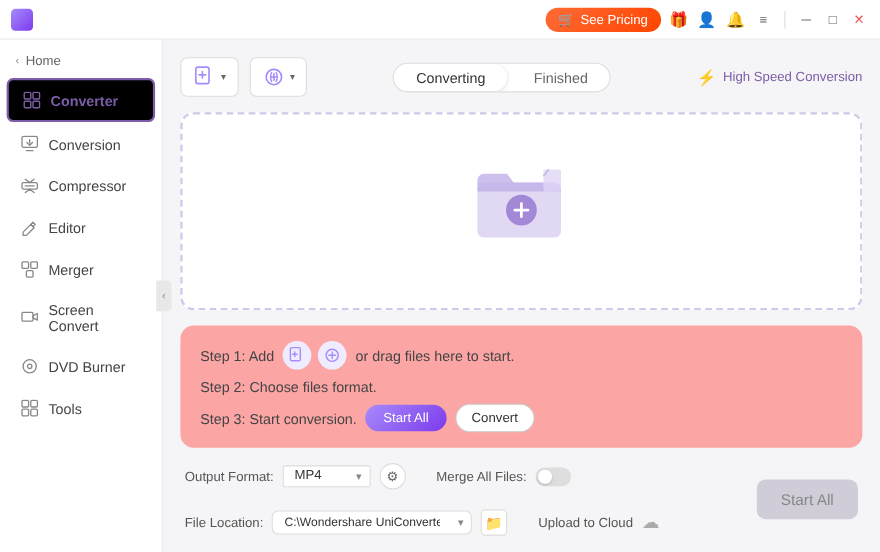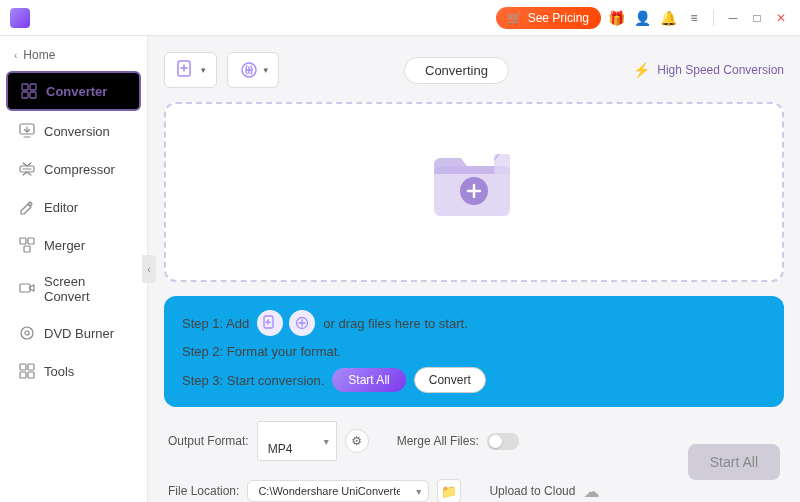--- a/index.html
+++ b/index.html
@@ -250,21 +250,21 @@
     .drop-zone-icon {
       margin-bottom: 14px;
     }
     .drop-zone-text {
       color: #888;
       font-size: 13px;
     }
 
     
     .steps-area {
-      background: #0ea5e9;
+      background: #fca5a5;
       border-radius: 12px;
       padding: 14px 18px;
       margin-bottom: 14px;
     }
     .step-row {
       display: flex;
       align-items: center;
       gap: 8px;
       margin-bottom: 8px;
       font-size: 13px;
@@ -323,21 +323,21 @@
       display: flex;
       align-items: center;
       gap: 8px;
       font-size: 12px;
       color: #555;
     }
     .format-select {
       background: white;
       border: 1px solid #ddd;
       border-radius: 2px;
-      padding: 20px 28px 4px 10px;
+      padding: 0 28px 4px 10px;
       font-size: 12px;
       color: #333;
       appearance: none;
       cursor: pointer;
       min-width: 80px;
     }
     .select-wrap {
       position: relative;
       display: inline-flex;
       align-items: center;
@@ -573,20 +573,21 @@
             <circle cx="11" cy="11" r="7" stroke="#a78bfa" stroke-width="1.5"></circle>
             <path d="M8 11h6M11 8v6" stroke="#a78bfa" stroke-width="1.5" stroke-linecap="round"></path>
             <path d="M9 7c0 0-1 1-1 4s1 4 1 4M13 7c0 0 1 1 1 4s-1 4-1 4" stroke="#a78bfa" stroke-width="1.3" stroke-linecap="round"></path>
           </svg>
           <span class="chevron">▾</span>
         </div>
       </div>
 
       <div class="toolbar-center">
         <button class="tab-btn active">Converting</button>
+        <button class="tab-btn">Finished</button>
       </div>
 
       <div class="toolbar-right">
         <span style="color:#f0a500;font-size:14px;">⚡</span>
         <span>High Speed Conversion</span>
       </div>
     </div>
 
     <div class="drop-zone">
       <div class="drop-zone-icon">
@@ -618,21 +619,21 @@
           <div class="step-action-icon">
             <svg width="16" height="16" viewBox="0 0 16 16" fill="none">
               <circle cx="8" cy="8" r="5.5" stroke="#a78bfa" stroke-width="1.3"></circle>
               <path d="M8 5v6M5 8h6" stroke="#a78bfa" stroke-width="1.3" stroke-linecap="round"></path>
             </svg>
           </div>
         </div>
         <span>or drag files here to start.</span>
       </div>
       <div class="step-row">
-        <span>Step 2: Format your format.</span>
+        <span>Step 2: Choose files format.</span>
       </div>
       <div class="step-row">
         <span>Step 3: Start conversion.</span>
         <button class="start-all-btn">Start All</button>
         <button class="convert-btn">Convert</button>
       </div>
     </div>
 
     <div class="bottom-bar">
       <div class="bottom-left">

